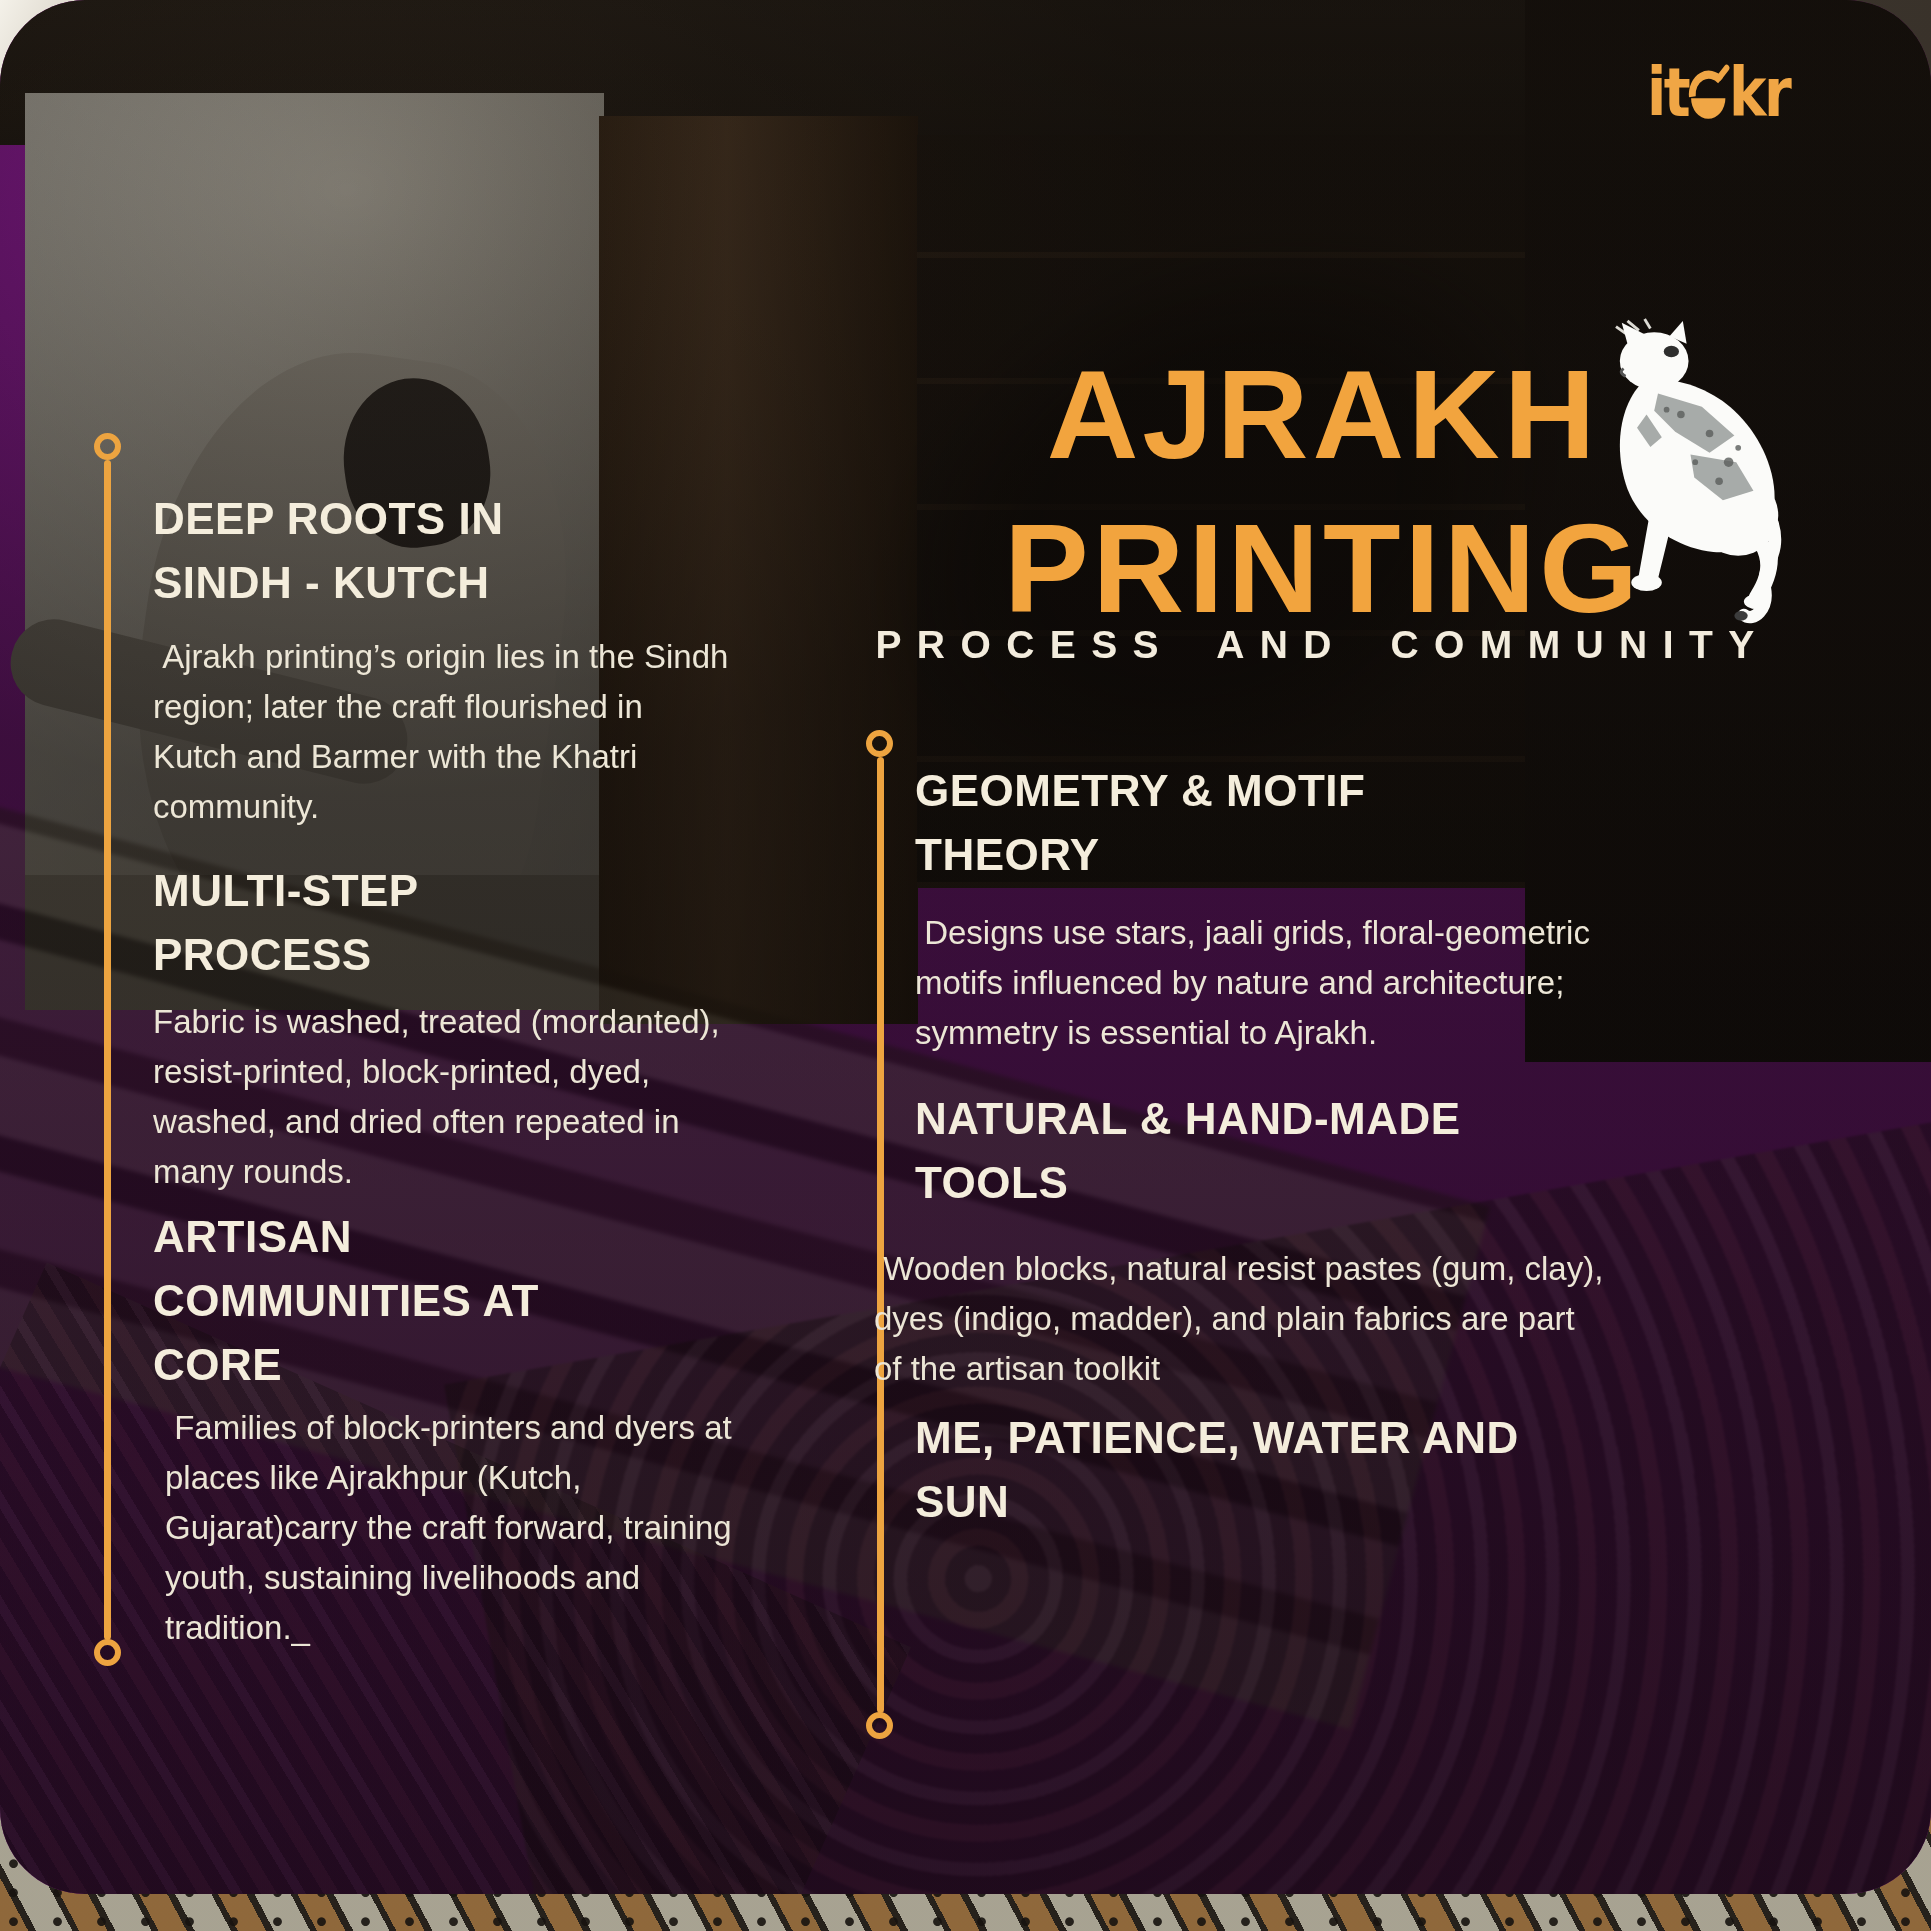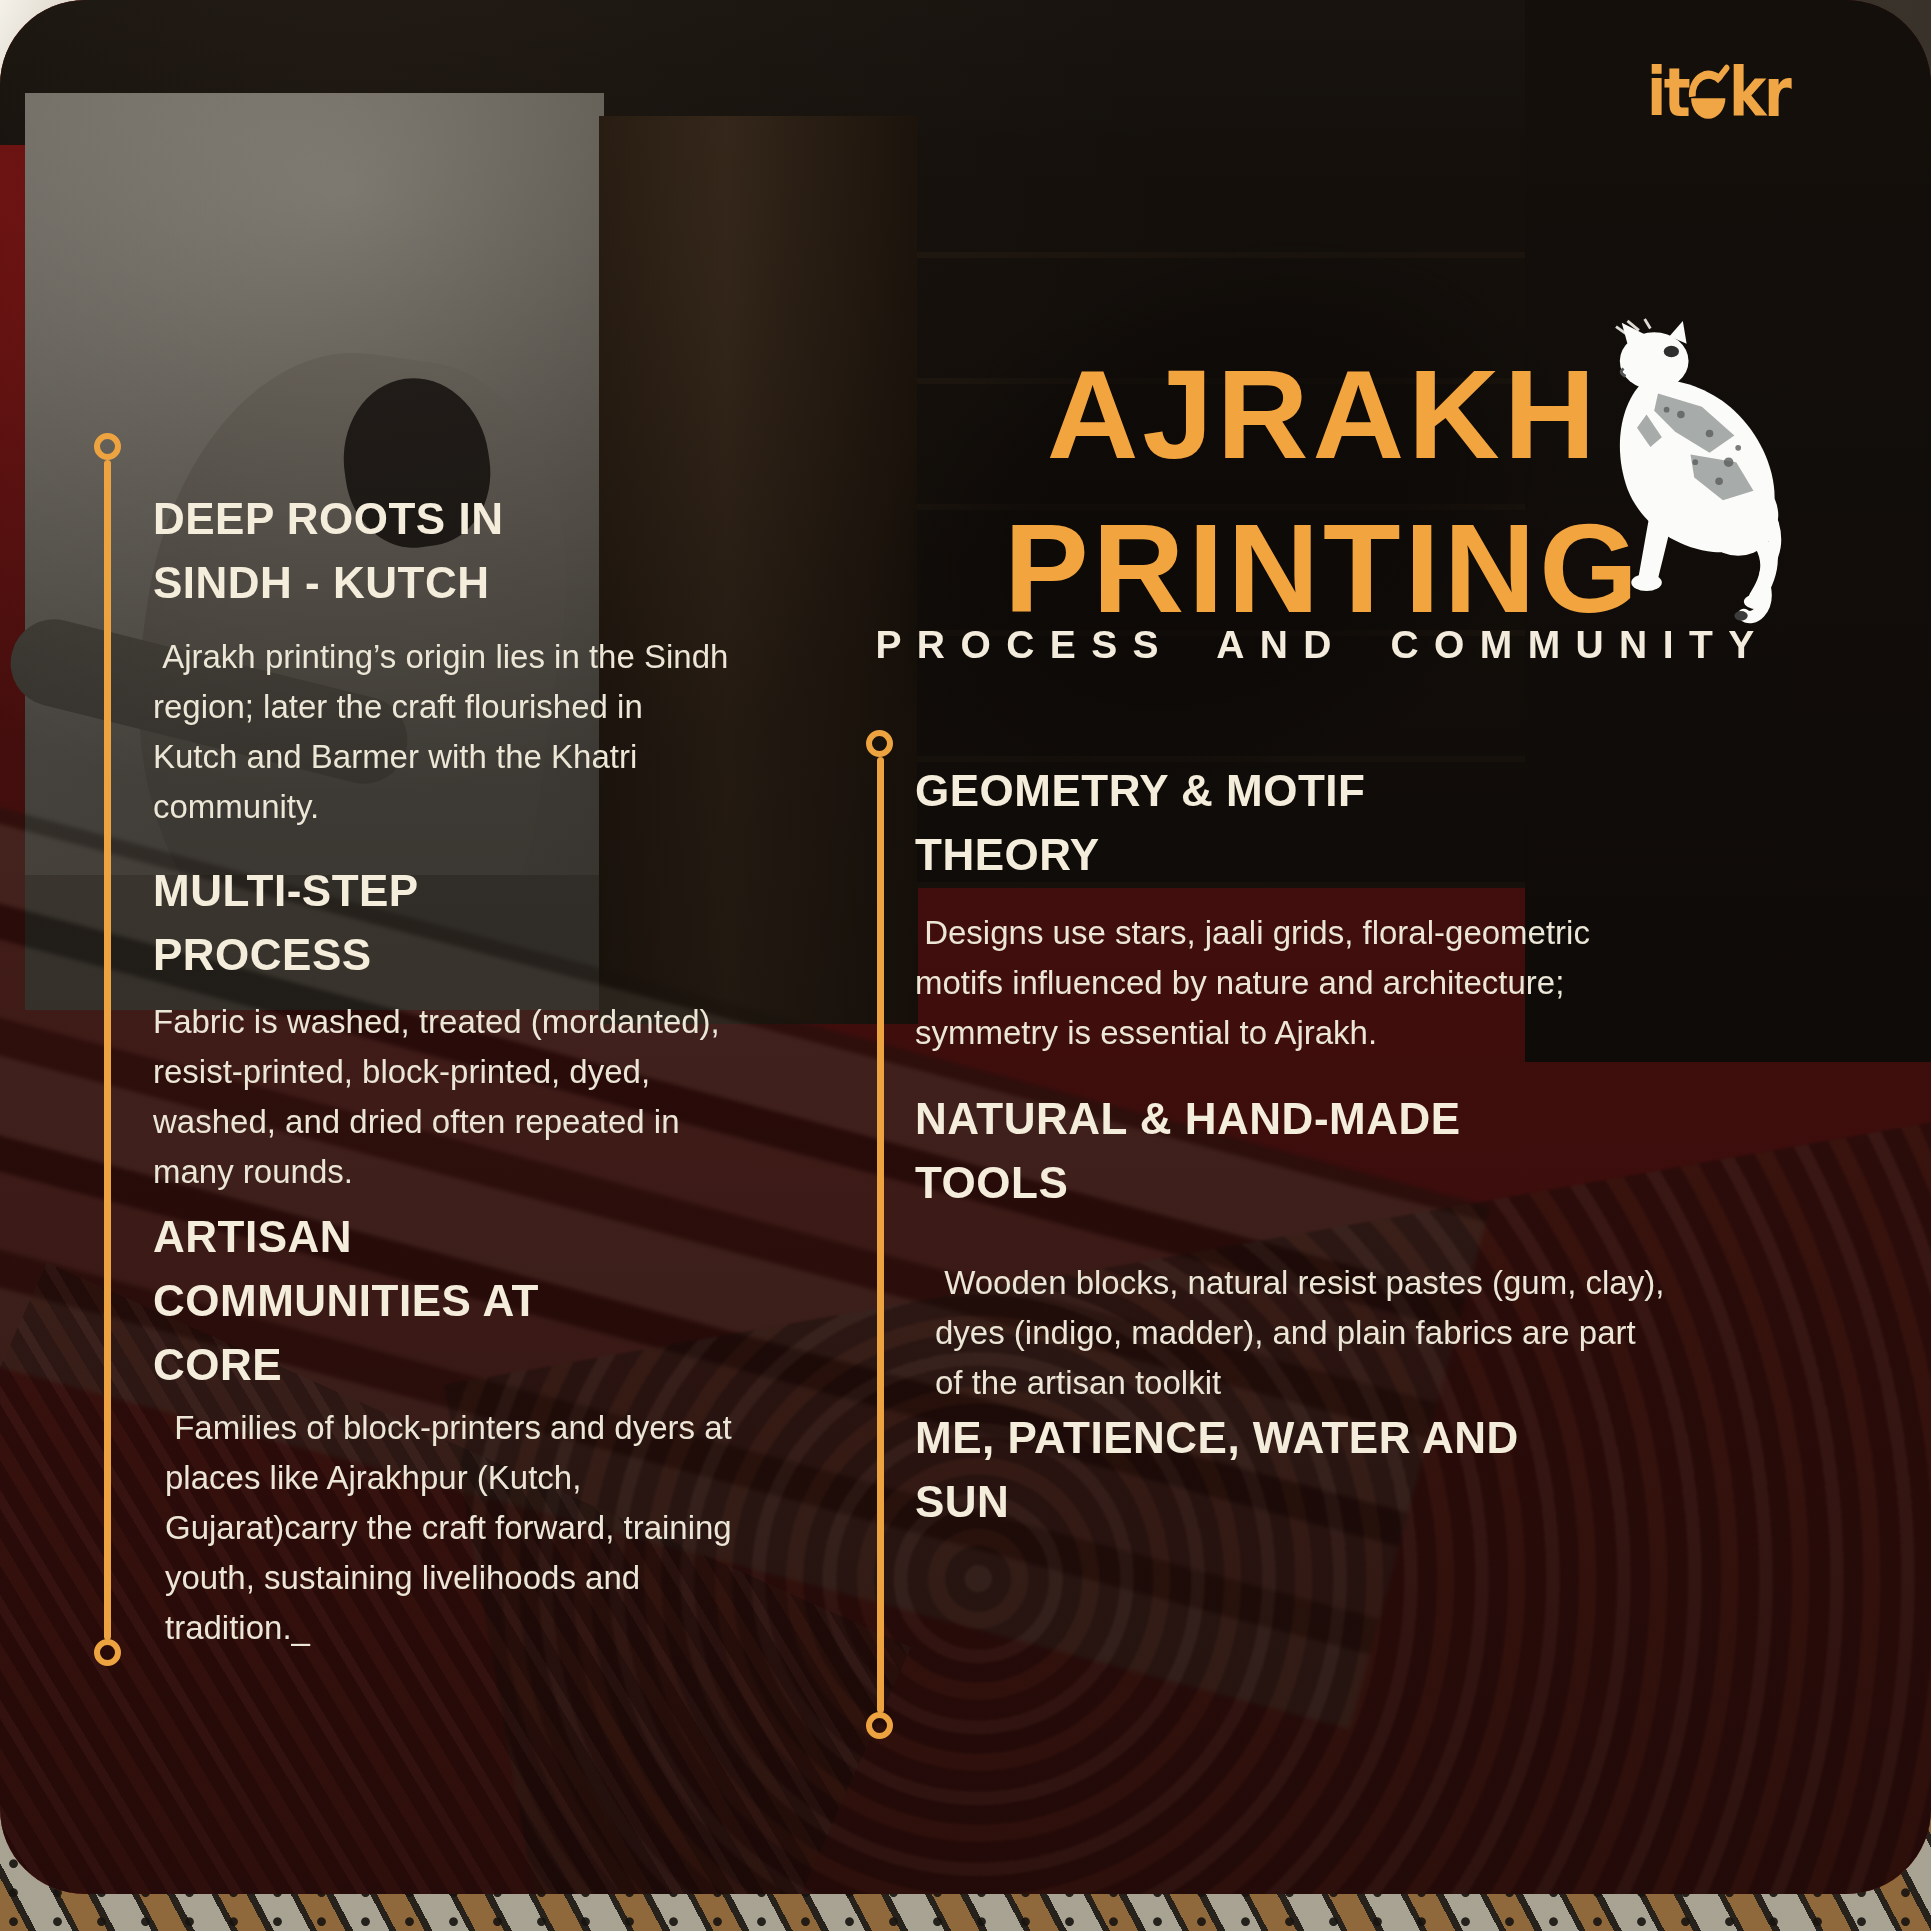--- a/index.html
+++ b/index.html
@@ -14,21 +14,21 @@
   .underlay{position:absolute;inset:0;
     background:linear-gradient(118deg,#f4f1e9 0%,#cac3b5 5%,#6e6154 16%,#4a4238 32%,#3b342c 55%,#332c25 100%);}
   .underlay-fabric{position:absolute;left:0;right:0;bottom:0;height:164px;
     background-color:#a09c8c;
     background-image:
       radial-gradient(circle at 13.5px 9.7px, rgba(23,19,15,.9) 3.9px, transparent 4.8px),
       repeating-linear-gradient(62deg, rgba(140,95,45,.85) 0 25px, rgba(25,20,15,.9) 25px 32px, rgba(168,163,146,.92) 32px 64px, rgba(25,20,15,.9) 64px 70px);
     background-size:44px 29px, auto;}
   
   .poster{position:absolute;left:0;top:0;width:1931px;height:1894px;
-    border-radius:85px;overflow:hidden;background:#b91c1c;}
+    border-radius:85px;overflow:hidden;background:#a21caf;}
   .bg-top-band{position:absolute;left:0;top:0;right:0;height:145px;
     background:linear-gradient(#2c241b,#241d15);}
   .bg-window{position:absolute;left:25px;top:93px;width:579px;height:917px;
     background:linear-gradient(100deg,#c8c4b8,#b2ada0 55%,#9d988c);}
   .sil-body{position:absolute;left:116px;top:261px;width:415px;height:618px;
     background:#a8a295;border-radius:45% 40% 30% 50%;transform:rotate(8deg);}
   .sil-head{position:absolute;left:319px;top:285px;width:145px;height:169px;
     background:#302b26;border-radius:50% 50% 45% 45%;transform:rotate(-8deg);}
   .sil-arm{position:absolute;left:-19.3px;top:565px;width:406px;height:87px;
     background:#8e887c;border-radius:43px;transform:rotate(14deg);}
@@ -164,19 +164,19 @@
     <div class="heading" style="left:153px;top:859px;width:454px;">MULTI-STEP PROCESS</div>
     <div class="body-text" style="left:153px;top:997px;width:579px;">Fabric is washed, treated (mordanted), resist-printed, block-printed, dyed, washed, and dried often repeated in many rounds.</div>
 
     <div class="heading" style="left:153px;top:1205px;width:454px;">ARTISAN COMMUNITIES AT CORE</div>
     <div class="body-text" style="left:165px;top:1403px;width:579px;"> Families of block-printers and dyers at places like Ajrakhpur (Kutch, Gujarat)carry the craft forward, training youth, sustaining livelihoods and tradition._</div>
 
     <div class="heading" style="left:915px;top:759px;width:560px;">GEOMETRY &amp; MOTIF THEORY</div>
     <div class="body-text" style="left:915px;top:908px;width:734px;"> Designs use stars, jaali grids, floral-geometric motifs influenced by nature and architecture; symmetry is essential to Ajrakh.</div>
 
     <div class="heading" style="left:915px;top:1087px;width:560px;">NATURAL &amp; HAND-MADE TOOLS</div>
-    <div class="body-text" style="left:935px;top:1244px;width:734px;margin-top:14px;"> Wooden blocks, natural resist pastes (gum, clay), dyes (indigo, madder), and plain fabrics are part of the artisan toolkit</div>
+    <div class="body-text" style="left:874px;top:1244px;width:734px;"> Wooden blocks, natural resist pastes (gum, clay), dyes (indigo, madder), and plain fabrics are part of the artisan toolkit</div>
 
     <div class="heading" style="left:915px;top:1406px;width:618px;">ME, PATIENCE, WATER AND SUN</div>
 
   </div>
 </div>
 
 
 </body></html>

